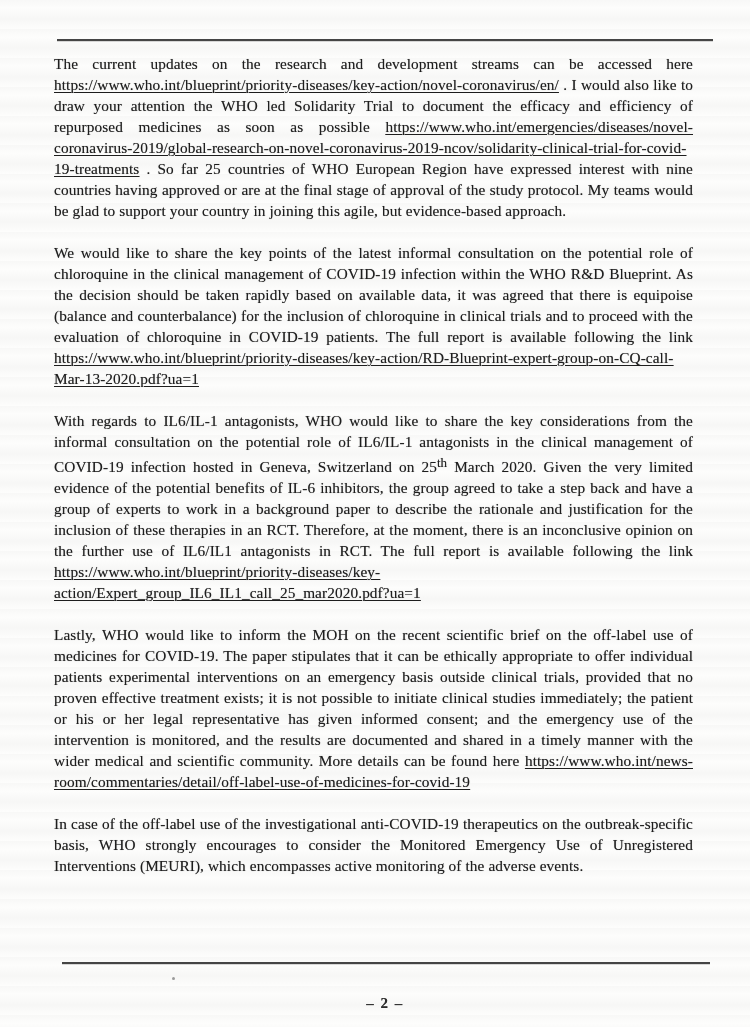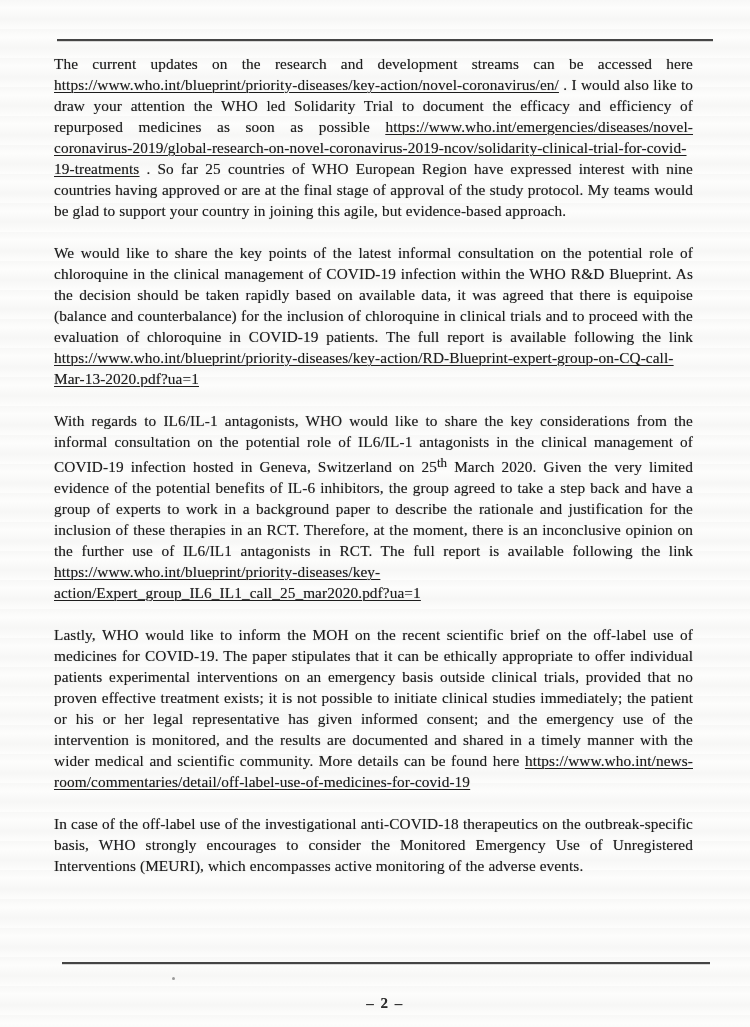--- a/index.html
+++ b/index.html
@@ -92,21 +92,21 @@
   <main class="content">
 
     <p class="para"><span>The current updates on the research and development streams can be accessed here </span><span class="link">https://www.who.int/blueprint/priority-diseases/key-action/novel-coronavirus/en/</span><span> . I would also like to draw your attention the WHO led Solidarity Trial to document the efficacy and efficiency of repurposed medicines as soon as possible </span><span class="link">https://www.who.int/emergencies/diseases/novel-coronavirus-2019/global-research-on-novel-coronavirus-2019-ncov/solidarity-clinical-trial-for-covid-19-treatments</span><span> . So far 25 countries of WHO European Region have expressed interest with nine countries having approved or are at the final stage of approval of the study protocol. My teams would be glad to support your country in joining this agile, but evidence-based approach.</span></p>
 
     <p class="para"><span>We would like to share the key points of the latest informal consultation on the potential role of chloroquine in the clinical management of COVID-19 infection within the WHO R&amp;D Blueprint. As the decision should be taken rapidly based on available data, it was agreed that there is equipoise (balance and counterbalance) for the inclusion of chloroquine in clinical trials and to proceed with the evaluation of chloroquine in COVID-19 patients. The full report is available following the link </span><span class="link">https://www.who.int/blueprint/priority-diseases/key-action/RD-Blueprint-expert-group-on-CQ-call-Mar-13-2020.pdf?ua=1</span></p>
 
     <p class="para"><span>With regards to IL6/IL-1 antagonists, WHO would like to share the key considerations from the informal consultation on the potential role of IL6/IL-1 antagonists in the clinical management of COVID-19 infection hosted in Geneva, Switzerland on 25</span><span class="sup">th</span><span> March 2020. Given the very limited evidence of the potential benefits of IL-6 inhibitors, the group agreed to take a step back and have a group of experts to work in a background paper to describe the rationale and justification for the inclusion of these therapies in an RCT. Therefore, at the moment, there is an inconclusive opinion on the further use of IL6/IL1 antagonists in RCT. The full report is available following the link </span><span class="link">https://www.who.int/blueprint/priority-diseases/key-action/Expert_group_IL6_IL1_call_25_mar2020.pdf?ua=1</span></p>
 
     <p class="para"><span>Lastly, WHO would like to inform the MOH on the recent scientific brief on the off-label use of medicines for COVID-19. The paper stipulates that it can be ethically appropriate to offer individual patients experimental interventions on an emergency basis outside clinical trials, provided that no proven effective treatment exists; it is not possible to initiate clinical studies immediately; the patient or his or her legal representative has given informed consent; and the emergency use of the intervention is monitored, and the results are documented and shared in a timely manner with the wider medical and scientific community. More details can be found here </span><span class="link">https://www.who.int/news-room/commentaries/detail/off-label-use-of-medicines-for-covid-19</span></p>
 
-    <p class="para"><span>In case of the off-label use of the investigational anti-COVID-18 therapeutics on the outbreak-specific basis, WHO strongly encourages to consider the Monitored Emergency Use of Unregistered Interventions (MEURI), which encompasses active monitoring of the adverse events.</span></p>
+    <p class="para"><span>In case of the off-label use of the investigational anti-COVID-19 therapeutics on the outbreak-specific basis, WHO strongly encourages to consider the Monitored Emergency Use of Unregistered Interventions (MEURI), which encompasses active monitoring of the adverse events.</span></p>
 
 
   </main>
 
   <div class="rule rule-bottom"></div>
 
   <div class="speck"></div>
 
   <div class="page-number">– 2 –</div>
 

